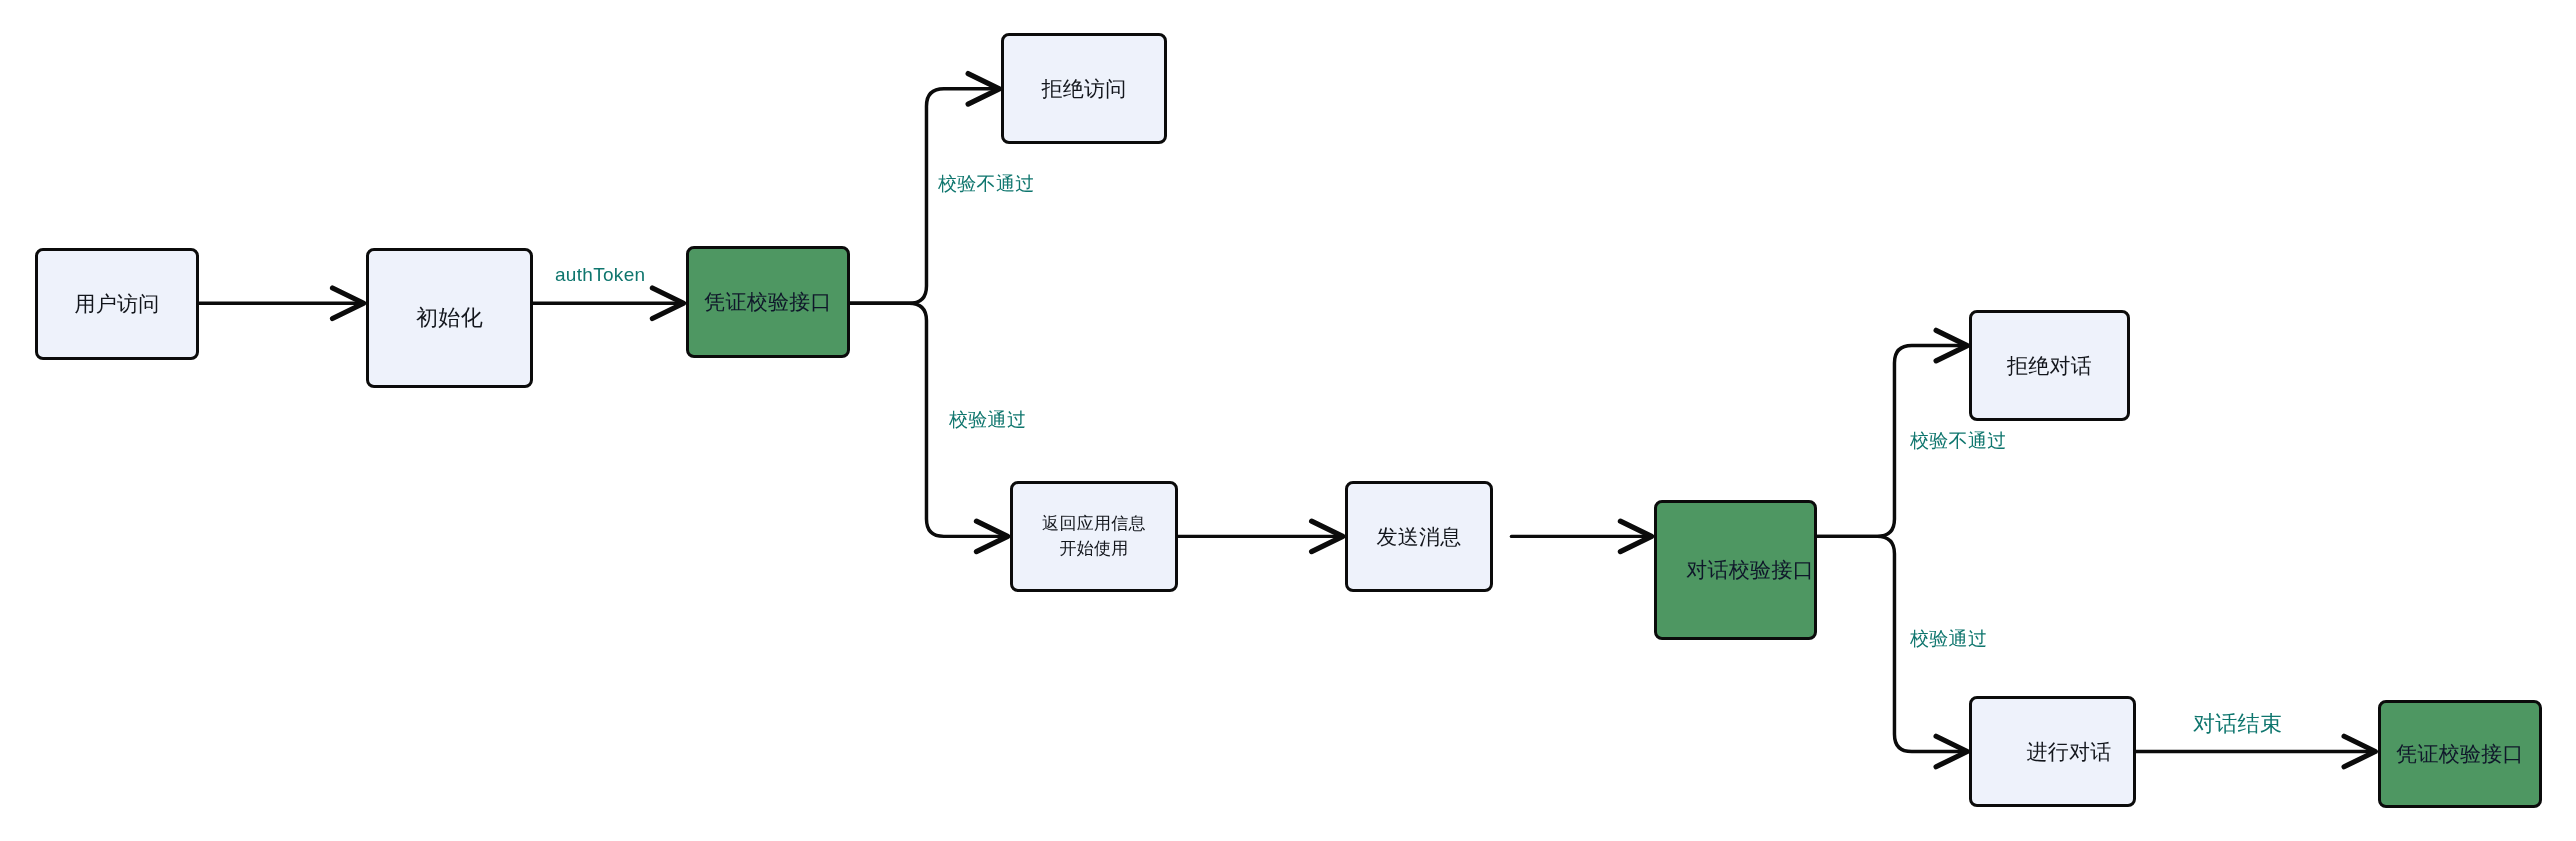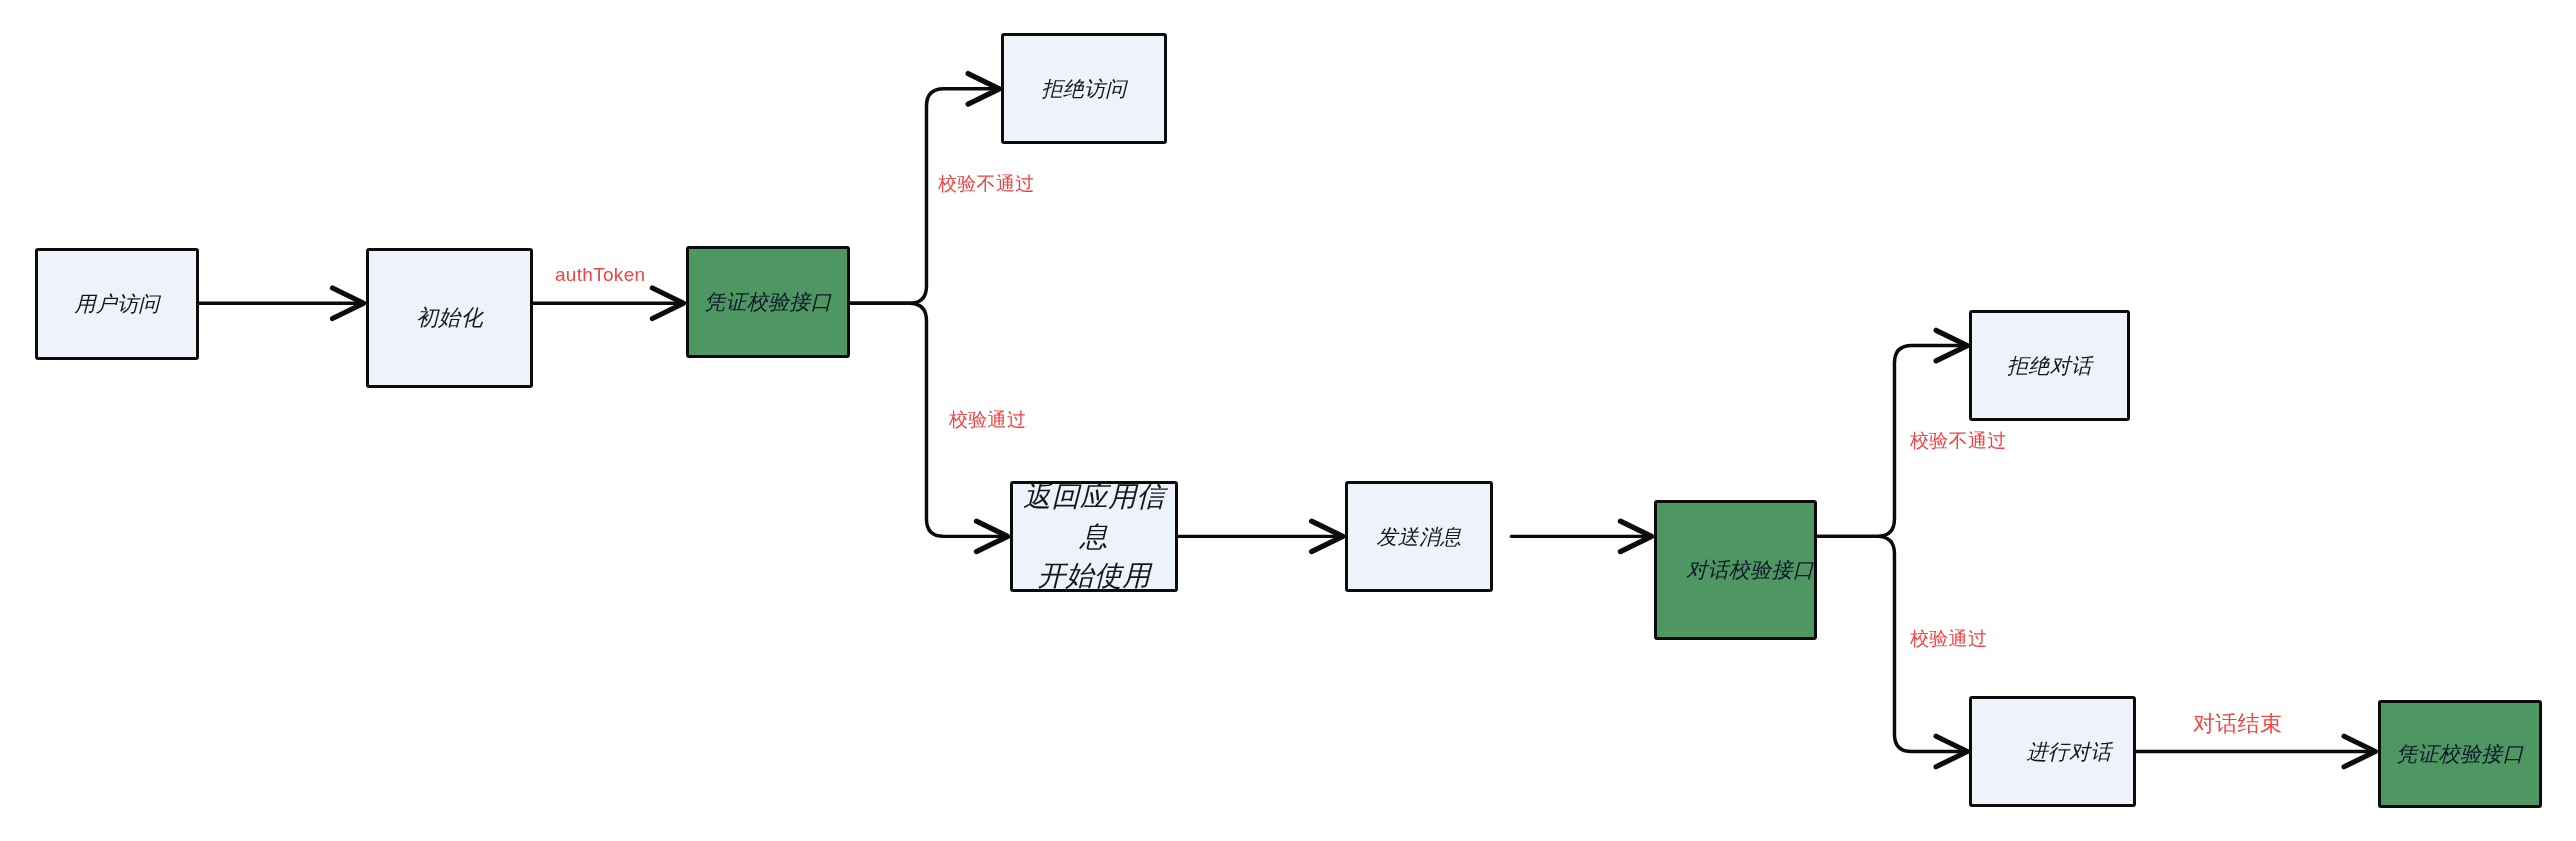--- a/index.html
+++ b/index.html
@@ -21,45 +21,44 @@
     left: 0;
     top: 0;
     width: 2576px;
     height: 841px;
     pointer-events: none;
   }
   .node {
     position: absolute;
     box-sizing: border-box;
     border: 3.5px solid #0b0b0b;
-    border-radius: 3px;
+    border-radius: 8px;
     display: flex;
     align-items: center;
     justify-content: center;
     text-align: center;
     line-height: 1.42;
     white-space: pre-line;
     letter-spacing: 0.3px;
-    font-style: italic;
   }
   .node.blue {
     background: #eef2fb;
     color: #13161c;
   }
   .node.green {
     background: #4e9762;
     color: #0f172a;
   }
   .node-label {
     display: block;
     white-space: pre-line;
   }
   .edge-label {
     position: absolute;
-    color: #ef4444;
+    color: #0f766e;
     white-space: nowrap;
     letter-spacing: 0.3px;
     line-height: 1.2;
   }
 </style>
 </head>
 <body>
 
 <div id="canvas">
 
@@ -80,21 +79,21 @@
         <path d="M 2618 773 L 2705 773 Q 2730 773 2730 798 L 2730 1058 Q 2730 1083 2755 1083 L 2831 1083" fill="none" stroke="#0b0b0b" stroke-width="5" stroke-linecap="round" stroke-linejoin="round" marker-end="url(#arrowhead)"></path>
         <path d="M 3078 1083 L 3419 1083" fill="none" stroke="#0b0b0b" stroke-width="5" stroke-linecap="round" stroke-linejoin="round" marker-end="url(#arrowhead)"></path>
       </g>
   </svg>
 
   <div id="nodes-layer">
       <div class="node blue" style="left: 35px; top: 248px; width: 164px; height: 112px; font-size: 21px;"><span class="node-label">用户访问</span></div>
       <div class="node blue" style="left: 366px; top: 248px; width: 167px; height: 140px; font-size: 22px;"><span class="node-label">初始化</span></div>
       <div class="node green" style="left: 686px; top: 246px; width: 164px; height: 112px; font-size: 21px;"><span class="node-label">凭证校验接口</span></div>
       <div class="node blue" style="left: 1001px; top: 33px; width: 166px; height: 111px; font-size: 21px;"><span class="node-label">拒绝访问</span></div>
-      <div class="node blue" style="left: 1010px; top: 481px; width: 168px; height: 111px; font-size: 28px;"><span class="node-label">返回应用信息
+      <div class="node blue" style="left: 1010px; top: 481px; width: 168px; height: 111px; font-size: 17px;"><span class="node-label">返回应用信息
 开始使用</span></div>
       <div class="node blue" style="left: 1345px; top: 481px; width: 148px; height: 111px; font-size: 21px;"><span class="node-label">发送消息</span></div>
       <div class="node green" style="left: 1654px; top: 500px; width: 163px; height: 140px; font-size: 21px; justify-content: flex-end;"><span class="node-label">对话校验接口</span></div>
       <div class="node blue" style="left: 1969px; top: 290px; width: 161px; height: 111px; font-size: 21px; margin-top: 20px;"><span class="node-label">拒绝对话</span></div>
       <div class="node blue" style="left: 1969px; top: 696px; width: 167px; height: 111px; font-size: 21px; padding-left: 33px;"><span class="node-label">进行对话</span></div>
       <div class="node green" style="left: 2378px; top: 700px; width: 164px; height: 108px; font-size: 21px;"><span class="node-label">凭证校验接口</span></div>
     </div>
   <div id="edge-labels-layer">
       <div class="edge-label" style="left: 555px; top: 264px; font-size: 19px;">authToken</div>
       <div class="edge-label" style="left: 938px; top: 173px; font-size: 19px;">校验不通过</div>

